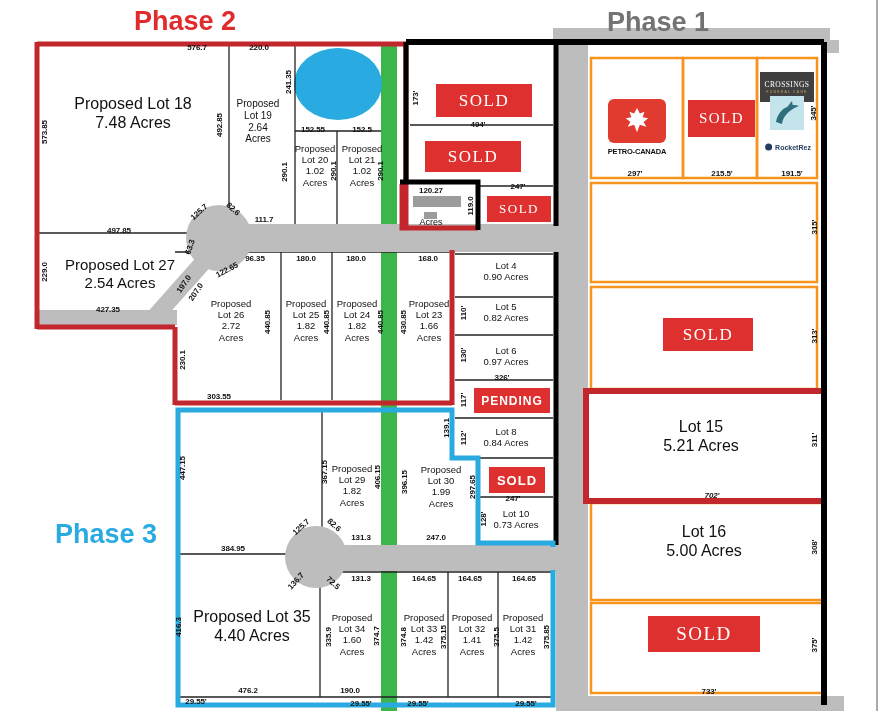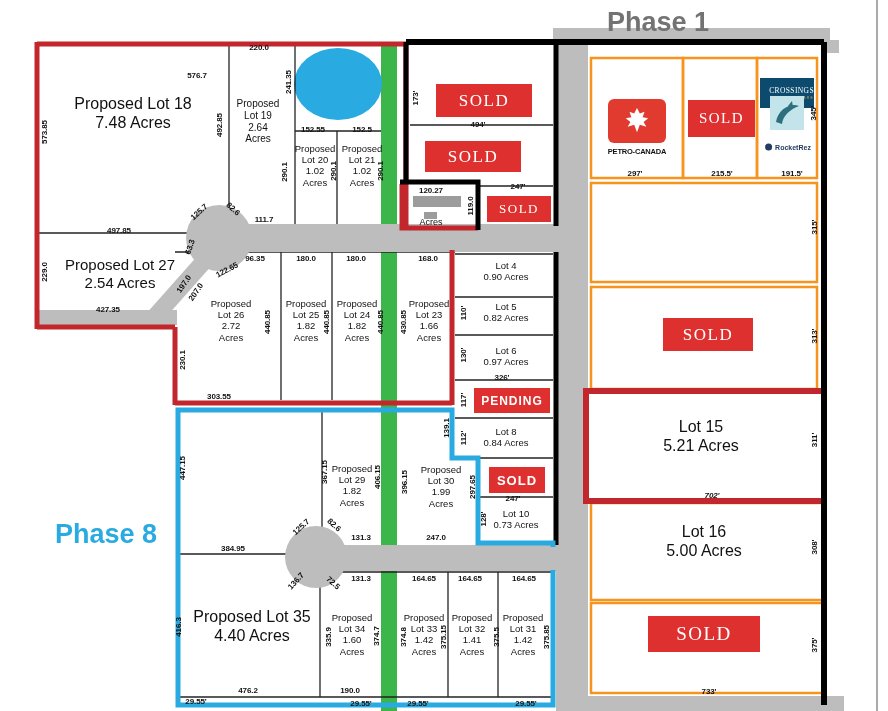--- a/index.html
+++ b/index.html
@@ -17,22 +17,22 @@
   .badge.sans{font-family:"Liberation Sans",sans-serif;font-weight:800;letter-spacing:1px;}
   .phase-title{position:absolute;transform:translate(-50%,-50%);font-weight:800;
                font-size:27px;white-space:nowrap;}
   #phase1-title{color:#737373;}
   #phase2-title{color:var(--title-red);}
   #phase3-title{color:var(--phase3-blue);}
   .petro-box{position:absolute;left:608px;top:99px;width:58px;height:44px;background:var(--petro-red);
              border-radius:6px;display:flex;align-items:center;justify-content:center;}
   .petro-label{position:absolute;left:637px;top:151px;transform:translate(-50%,-50%);
                font-size:7.5px;font-weight:800;color:#111;letter-spacing:-0.2px;}
-  .crossings-box{position:absolute;left:760px;top:78px;width:54px;height:30px;background:#0c4a6e;
-                 display:flex;flex-direction:column;align-items:flex-end;justify-content:center;gap:1px;}
+  .crossings-box{position:absolute;left:760px;top:72px;width:54px;height:30px;background:#404040;
+                 display:flex;flex-direction:column;align-items:center;justify-content:center;gap:1px;}
   .crossings-main{color:#fff;font-family:"Liberation Serif",serif;font-size:7.5px;letter-spacing:0.4px;}
   .crossings-sub{color:#c9a55a;font-size:3.5px;letter-spacing:1.2px;}
   .dolphin-box{position:absolute;left:770px;top:96px;width:34px;height:34px;background:#c4e4ec;}
   .rocketrez{position:absolute;left:788px;top:147px;transform:translate(-50%,-50%);
              display:flex;align-items:center;gap:3px;}
   .rr-dot{width:7px;height:7px;border-radius:50%;background:var(--rocketrez-navy);display:inline-block;}
   .rr-label{font-size:7px;font-weight:800;color:var(--rocketrez-navy);}
   .fl-pill{position:absolute;left:628px;top:206px;width:172px;height:44px;background:#141414;
            border-radius:22px;border:2px solid #9a9a9a;box-shadow:inset 0 0 0 2px #e6e6e6;
            display:flex;align-items:center;justify-content:center;color:#fff;font-style:italic;
@@ -121,22 +121,23 @@
         <path d="M400,182 H478 V230" stroke-width="5"></path>
       <path d="M556,42 V545" stroke-width="5"></path>
     </g>
 
     <path d="M178,410 H452 V458 H478 V543 H553 V705 H178 Z" fill="none" stroke-width="5" style="stroke:var(--phase3-blue)"></path>
 
     <rect x="544" y="226" width="44" height="26" style="fill:var(--road)"></rect>
     <rect x="540" y="547" width="48" height="23" style="fill:var(--road)"></rect>
   </svg>
 
+  <div id="phase2-title" class="phase-title" style="left:185px;top:21px;">Phase 2</div>
   <div id="phase1-title" class="phase-title" style="left:658px;top:22px;">Phase 1</div>
-  <div id="phase3-title" class="phase-title" style="left:106px;top:534px;">Phase 8</div>
+  <div id="phase3-title" class="phase-title" style="left:106px;top:534px;">Phase 3</div>
 
   <div class="petro-box">
     <svg width="30" height="30" viewBox="0 0 32 32">
       <path d="M16 2 L19 8 L24 6 L22 12 L28 13 L23 17 L26 22 L19 20 L16 28 L13 20 L6 22 L9 17 L4 13 L10 12 L8 6 L13 8 Z" fill="#fff"></path>
     </svg>
   </div>
   <div class="petro-label">PETRO-CANADA</div>
 
   <div class="crossings-box">
     <span class="crossings-main">CROSSINGS</span>
@@ -152,21 +153,21 @@
   <div class="rocketrez">
     <span class="rr-dot"></span>
     <span class="rr-label">RocketRez</span>
   </div>
 
 
   <div class="redacted-bar" style="left:413px;top:196px;width:48px;height:11px;"></div>
   <div class="redacted-bar" style="left:424px;top:212px;width:13px;height:7px;"></div>
 
   <div id="labels-layer">
-      <span class="dim" style="left: 197px; top: 47px; margin-top: 28px;">576.7</span>
+      <span class="dim" style="left: 197px; top: 47px;">576.7</span>
       <span class="dim" style="left: 259px; top: 47px;">220.0</span>
       <span class="dim" style="left: 44px; top: 132px; transform: translate(-50%, -50%) rotate(-90deg);">573.85</span>
       <span class="dim" style="left: 219px; top: 125px; transform: translate(-50%, -50%) rotate(-90deg);">492.85</span>
       <span class="dim" style="left: 119px; top: 230px;">497.85</span>
       <span class="dim" style="left: 288px; top: 82px; transform: translate(-50%, -50%) rotate(-90deg);">241.35</span>
       <span class="dim" style="left: 284px; top: 172px; transform: translate(-50%, -50%) rotate(-90deg);">290.1</span>
       <span class="dim" style="left: 333px; top: 171px; transform: translate(-50%, -50%) rotate(-90deg);">290.1</span>
       <span class="dim" style="left: 380px; top: 171px; transform: translate(-50%, -50%) rotate(-90deg);">290.1</span>
       <span class="dim" style="left: 313px; top: 129px;">152.55</span>
       <span class="dim" style="left: 362px; top: 129px;">152.5</span>

